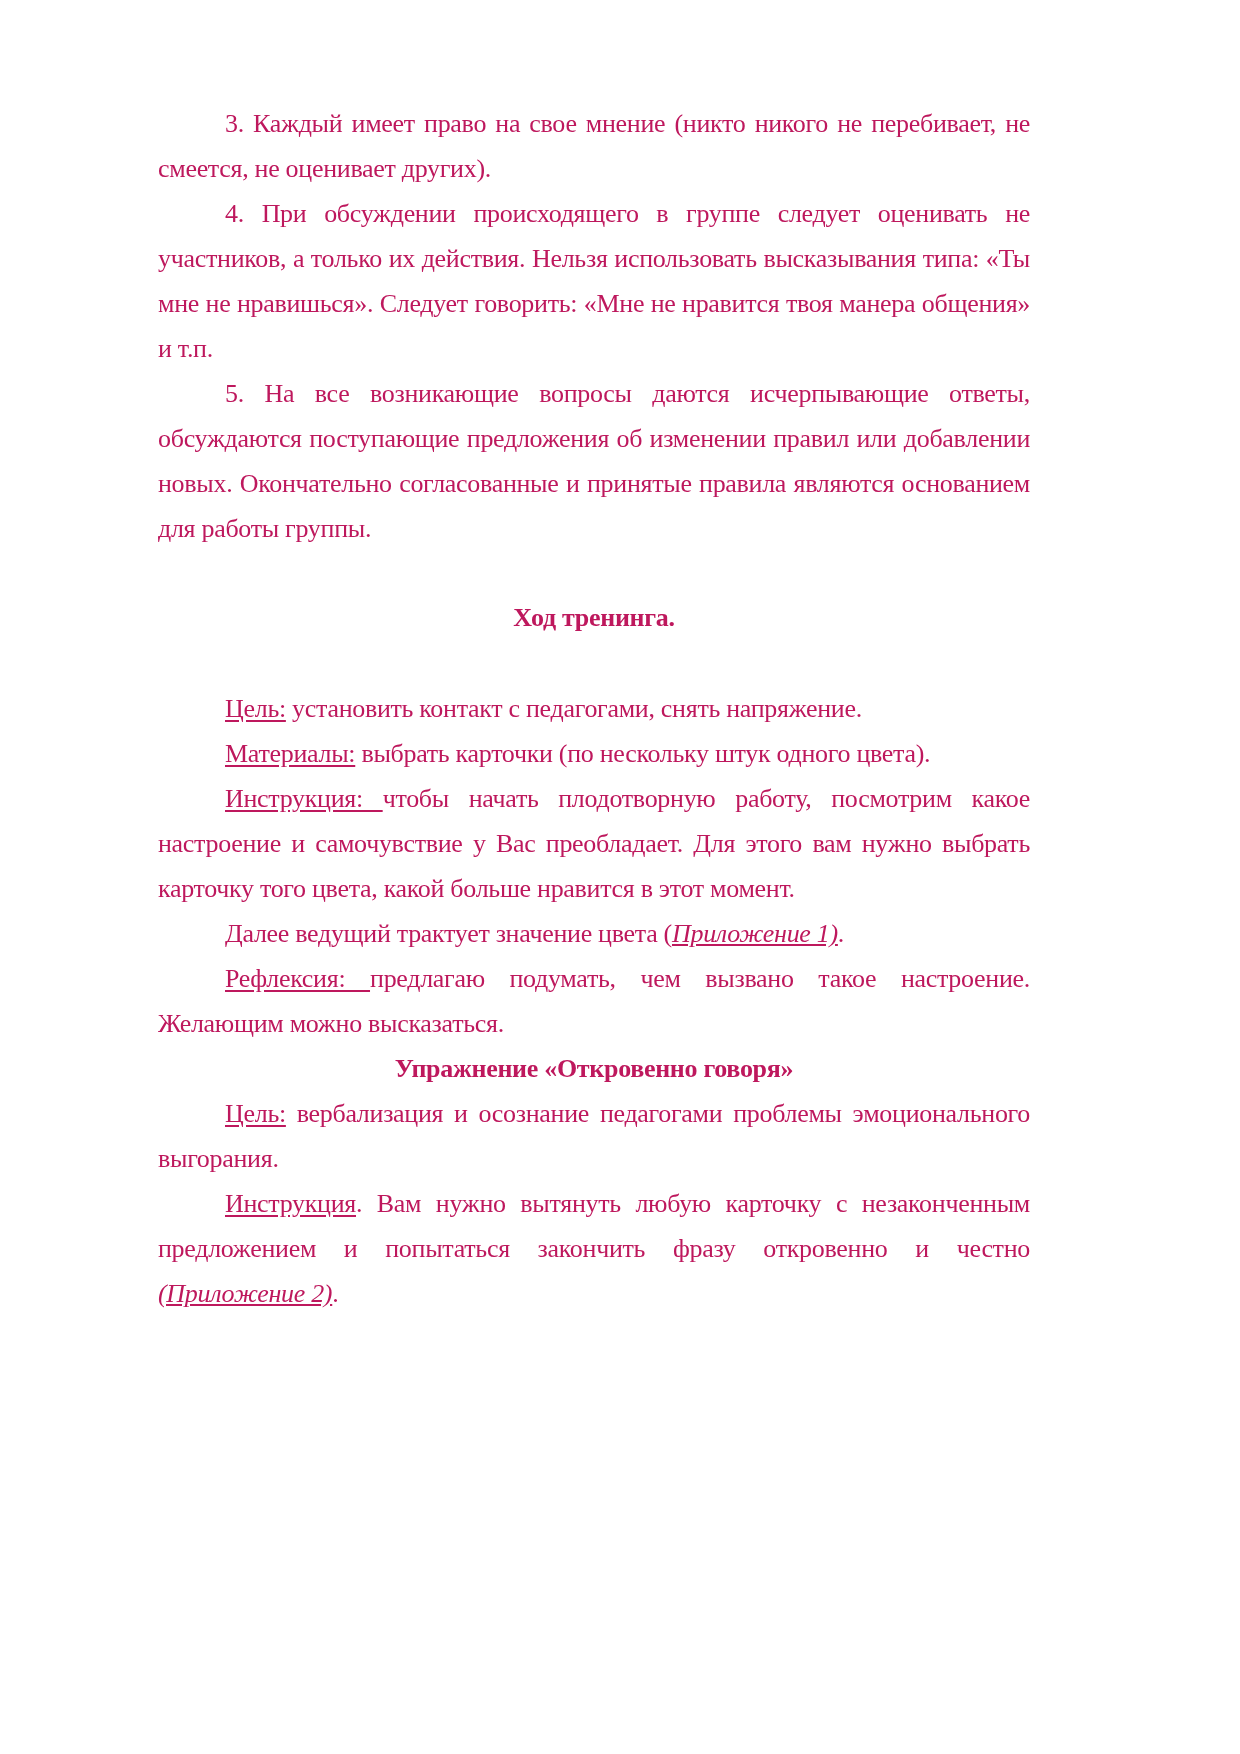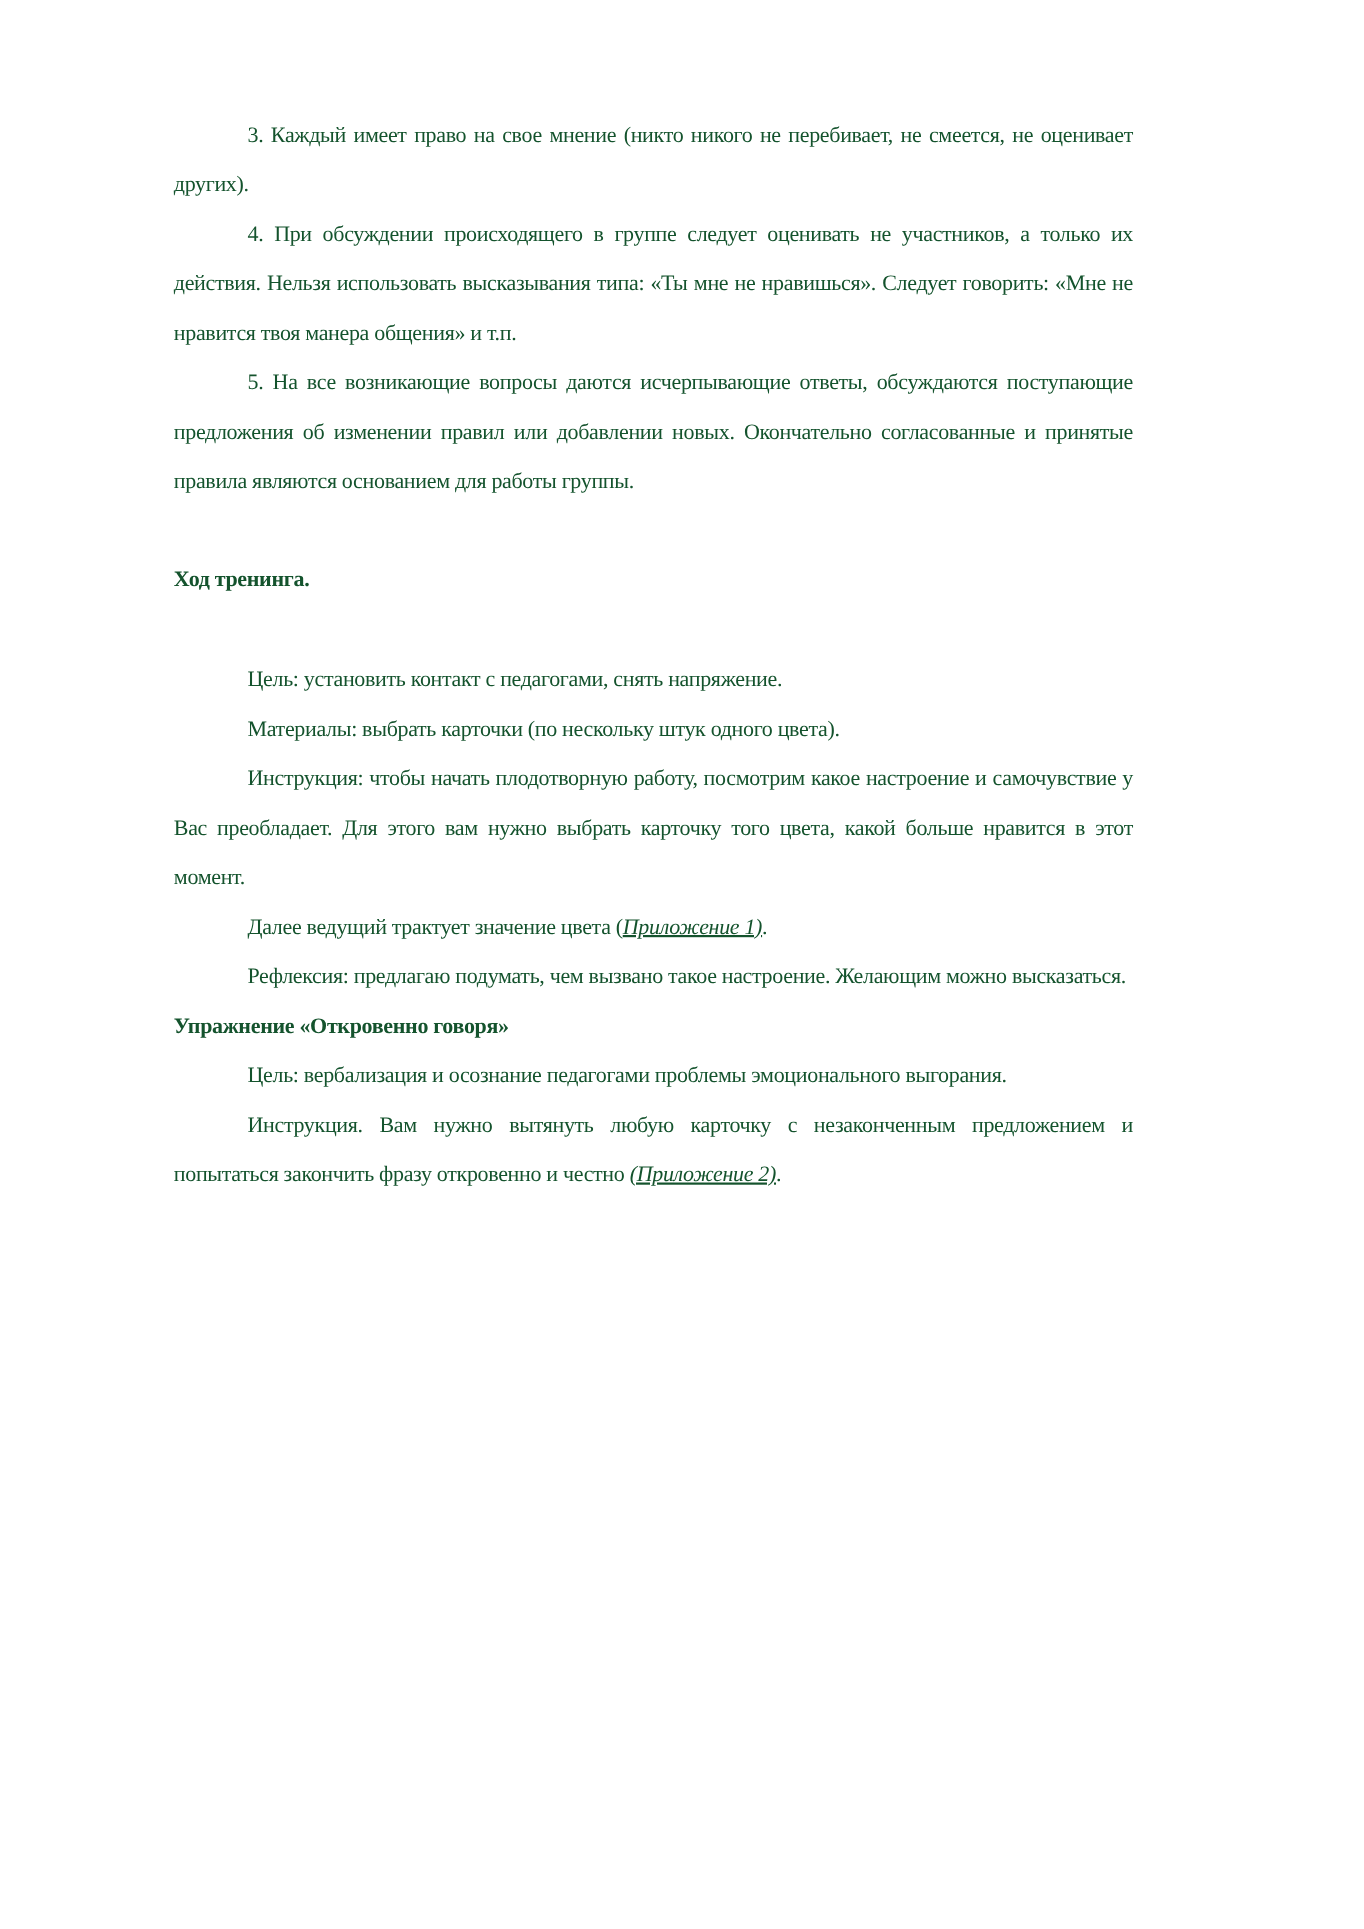--- a/index.html
+++ b/index.html
@@ -1,25 +1,25 @@
 <!DOCTYPE html>
 <html><head>
 <meta charset="utf-8">
 <style>
   html, body { margin: 0; padding: 0; background: #ffffff; }
   body { width: 1240px; height: 1754px; position: relative; overflow: hidden; }
   .page {
     position: absolute; left: 158px; top: 101px; width: 872px;
     font-family: "Liberation Serif", "DejaVu Serif", serif;
-    font-size: 20px; line-height: 45px; color: #14532d;
+    font-size: 26px; line-height: 45px; color: #be185d;
     letter-spacing: -0.3px;
   }
   .p { margin: 0; text-align: justify; text-indent: 67px; }
-  .heading { margin: 0; font-weight: bold; }
-  .u { text-underline-offset: 3px; }
+  .heading { margin: 0; text-align: center; font-weight: bold; }
+  .u { text-decoration: underline; text-underline-offset: 3px; }
   .i { font-style: italic; text-decoration: underline; }
   .gap-lg { height: 45px; }
 </style>
 </head>
 <body>
 
 <div class="page">
   <p class="p">3. Каждый имеет право на свое мнение (никто никого не перебивает, не смеется, не оценивает других).</p>
   <p class="p">4. При обсуждении происходящего в группе следует оценивать не участников, а только их действия. Нельзя использовать высказывания типа: «Ты мне не нравишься». Следует говорить: «Мне не нравится твоя манера общения» и т.п.</p>
   <p class="p">5. На все возникающие вопросы даются исчерпывающие ответы, обсуждаются поступающие предложения об изменении правил или добавлении новых. Окончательно согласованные и принятые правила являются основанием для работы группы.</p>

